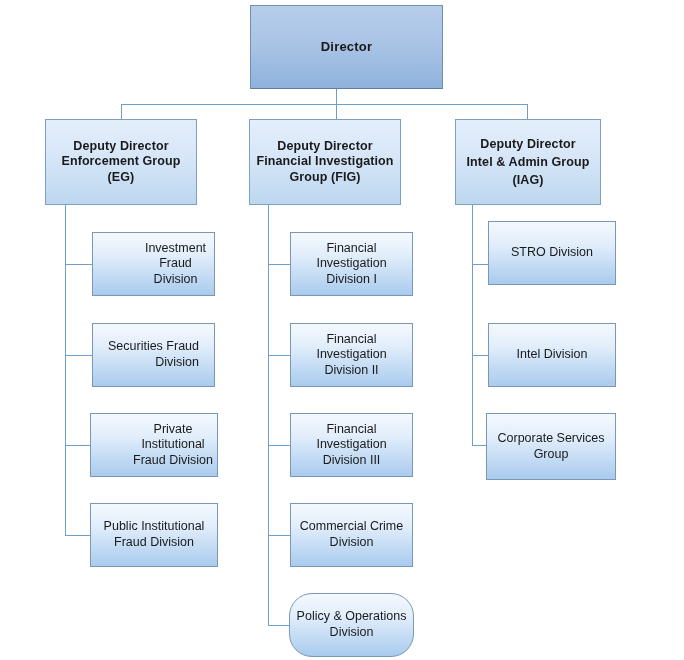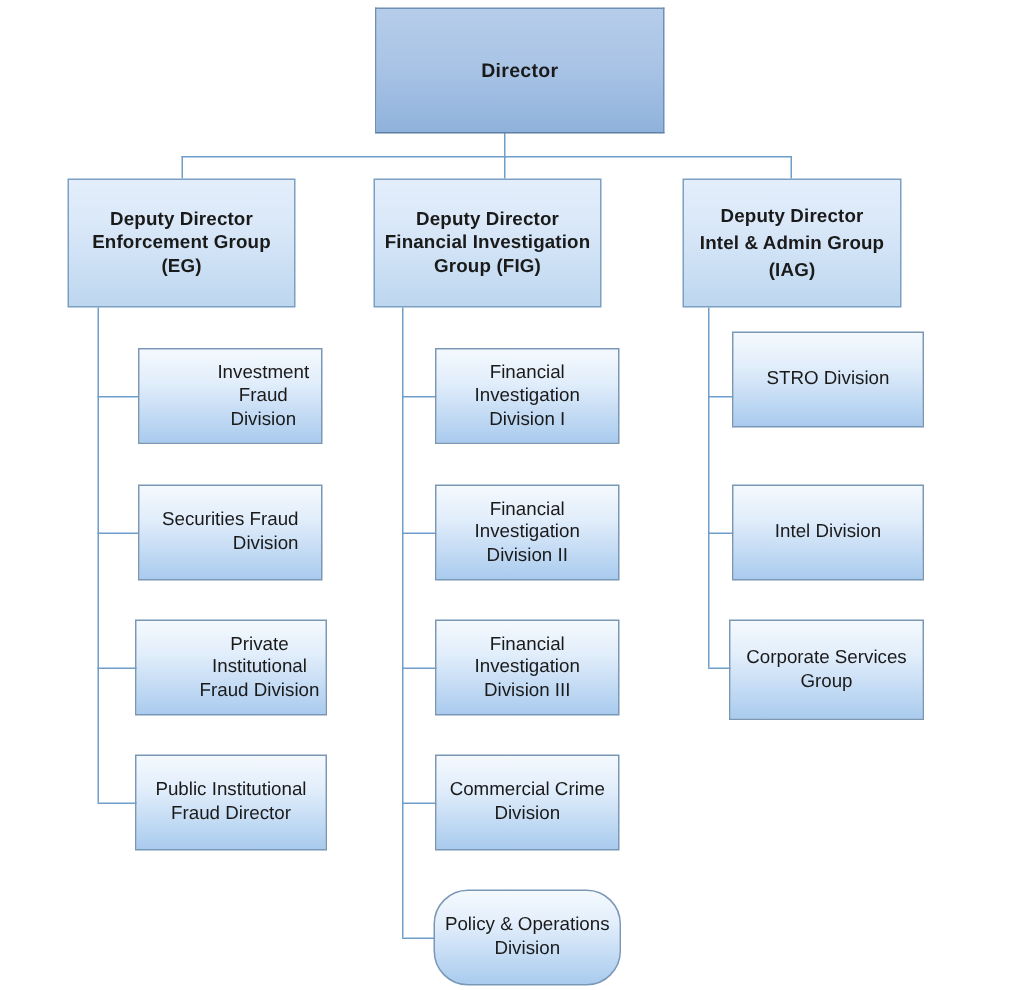--- a/index.html
+++ b/index.html
@@ -113,21 +113,21 @@
 Intel &amp; Admin Group
 (IAG)</div>
 
   <div class="node lvl2" style="left:92px; top:232px; width:123px; height:64px;padding-left:44px;">Investment Fraud
 Division</div>
   <div class="node lvl2" style="left:92px; top:323px; width:123px; height:64px;text-align:right;">Securities Fraud
 Division</div>
   <div class="node lvl2" style="left:90px; top:413px; width:128px; height:64px;padding-left:38px;">Private Institutional
 Fraud Division</div>
   <div class="node lvl2" style="left:90px; top:503px; width:128px; height:64px;">Public Institutional
-Fraud Director</div>
+Fraud Division</div>
 
   <div class="node lvl2" style="left:290px; top:232px; width:123px; height:64px;">Financial
 Investigation
 Division I</div>
   <div class="node lvl2" style="left:290px; top:323px; width:123px; height:64px;">Financial
 Investigation
 Division II</div>
   <div class="node lvl2" style="left:290px; top:413px; width:123px; height:64px;">Financial
 Investigation
 Division III</div>

